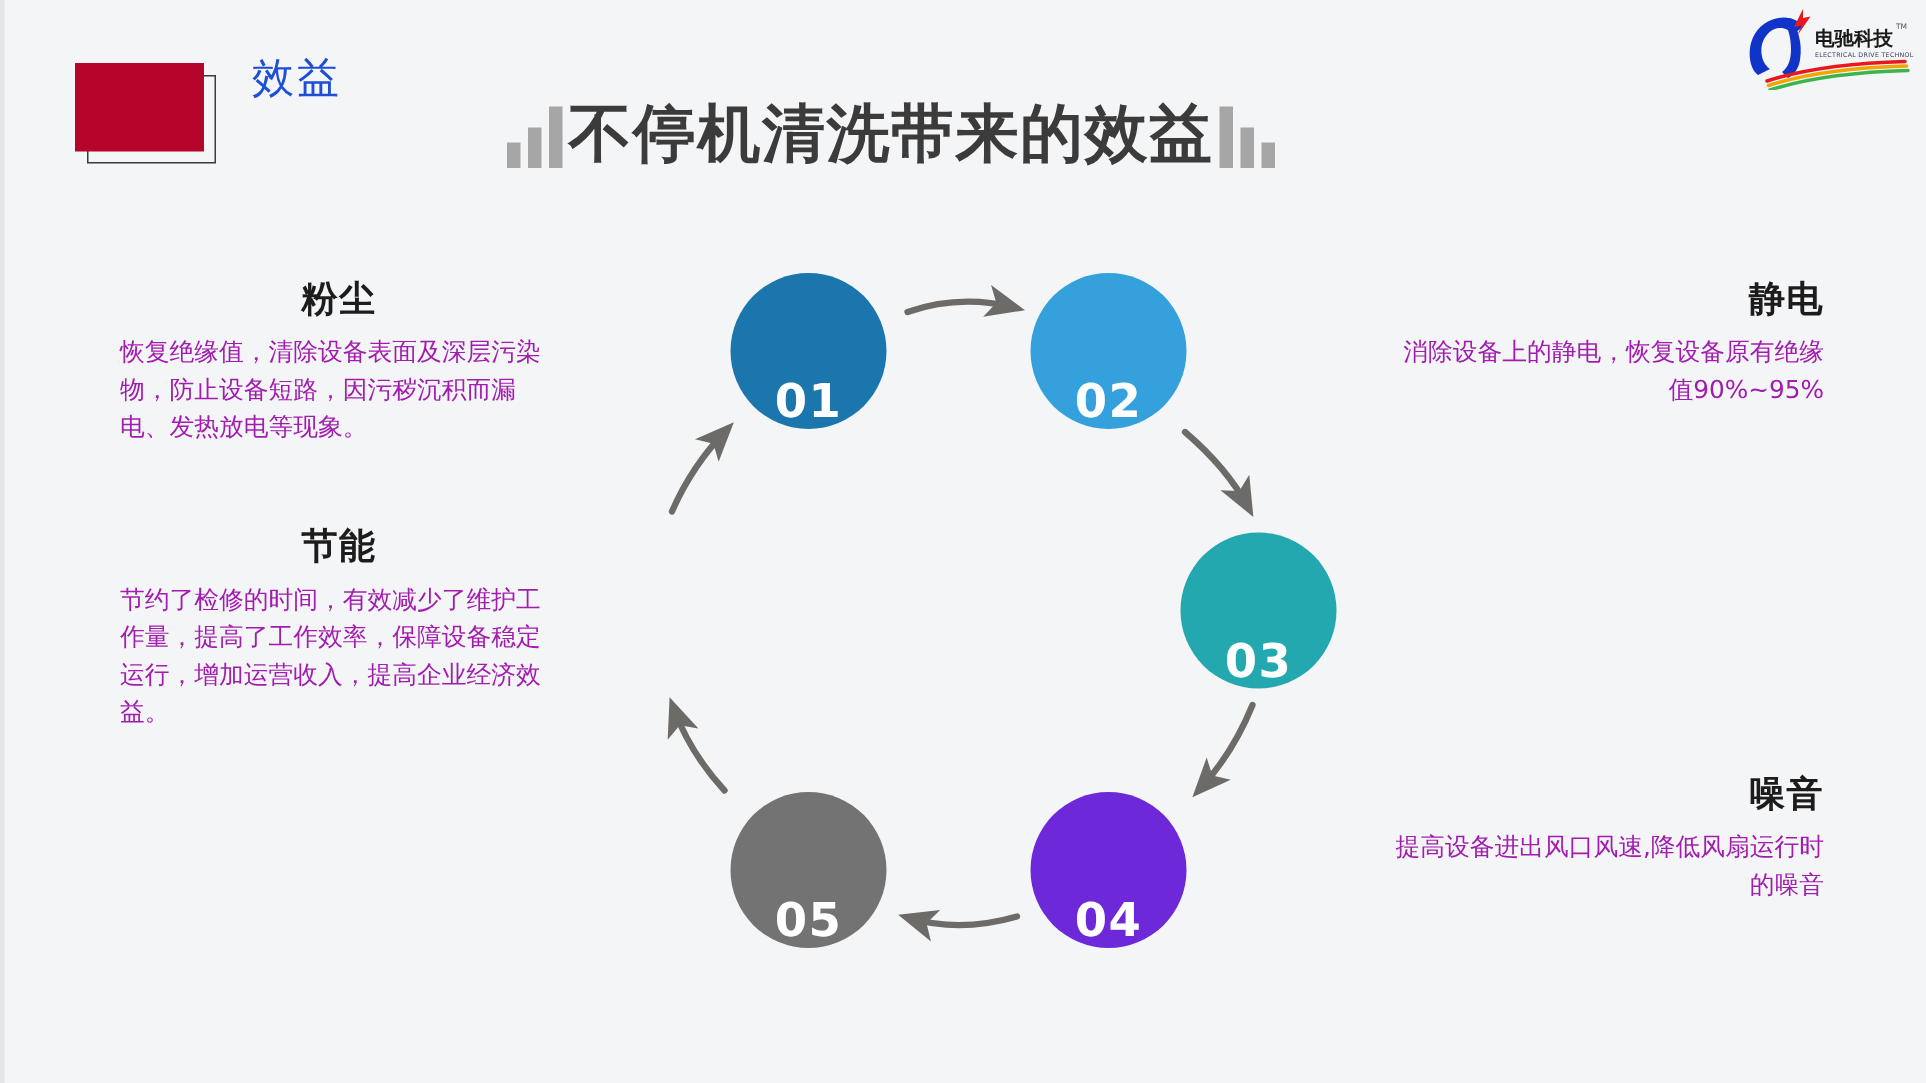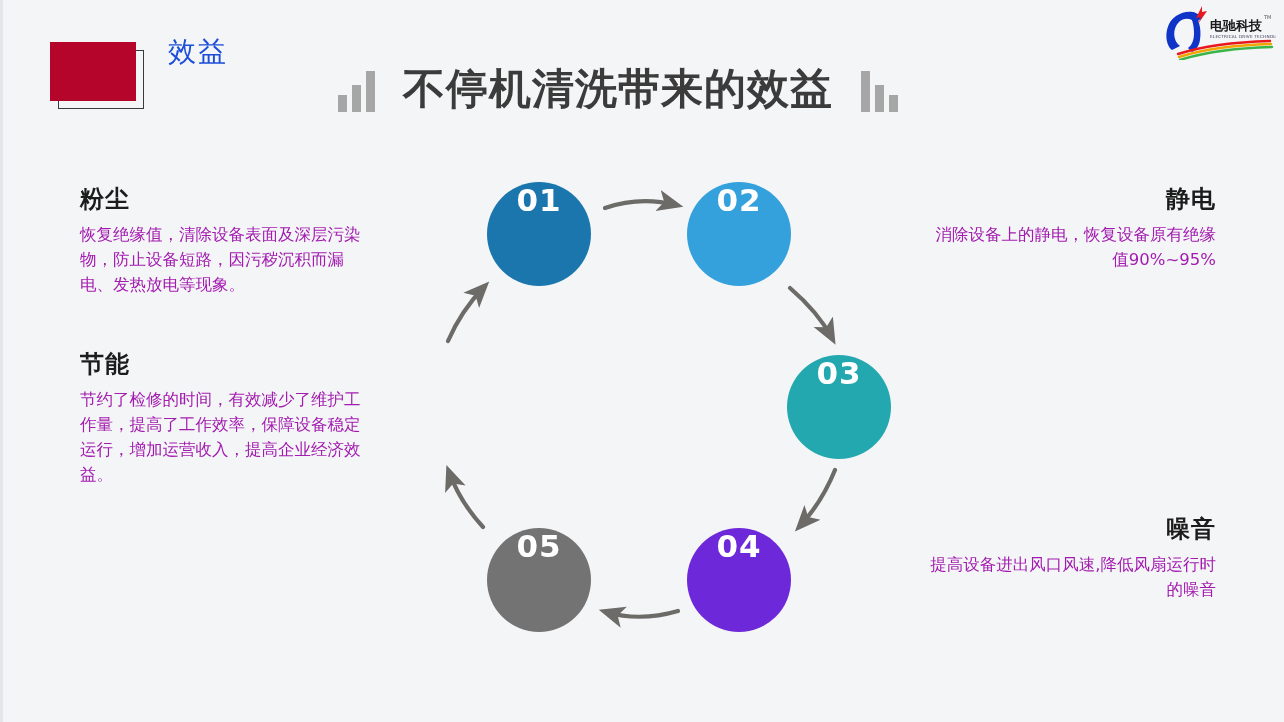--- a/index.html
+++ b/index.html
@@ -17,62 +17,62 @@
 
   
   .kicker-box { position:absolute; left:50px; top:42px; width:86px; height:59px; background:#b5052b; z-index:3; }
   .kicker-outline { position:absolute; left:58px; top:50px; width:86px; height:59px; border:1.6px solid #3a3a3a; background:transparent; z-index:2; }
   .kicker-label {
     position:absolute; left:168px; top:33px; z-index:4;
     font-size:28px; font-weight:400; color:#1d4ed8; letter-spacing:2px;
     font-family:"DejaVu Serif","Liberation Serif",serif;
   }
 
-  .title-wrap { position:absolute; left:338px; top:66px; display:flex; align-items:flex-end; gap:28px; }
+  .title-wrap { position:absolute; left:338px; top:66px; display:flex; align-items:flex-end; gap:4px; }
   .bars { display:flex; align-items:flex-end; gap:5px; height:42px; }
   .bars span { width:9px; background:#a6a6a6; display:block; }
   .bars-left span:nth-child(1){ height:17px; }
   .bars-left span:nth-child(2){ height:27px; }
   .bars-left span:nth-child(3){ height:41px; }
   .bars-right span:nth-child(1){ height:41px; }
   .bars-right span:nth-child(2){ height:27px; }
   .bars-right span:nth-child(3){ height:17px; }
   .slide-title {
     font-size:42px; font-weight:bold; color:#3b3b3b; letter-spacing:1px;
     line-height:46px; white-space:nowrap;
     font-family:"DejaVu Sans","Liberation Sans",sans-serif;
   }
 
   
   .logo { position:absolute; right:8px; top:4px; width:118px; height:56px; }
 
   
   .circle {
     position:absolute; border-radius:50%;
-    display:flex; align-items:flex-start; justify-content:center;
+    display:flex; align-items:flex-end; justify-content:center;
     color:#ffffff; font-weight:bold; letter-spacing:1px;
     font-family:"DejaVu Sans","Liberation Sans",sans-serif;
   }
   .c-lg { width:104px; height:104px; font-size:31px; }
 
   
   .arrows { position:absolute; left:0; top:0; width:1284px; height:722px; pointer-events:none; }
 
   
   .blk { position:absolute; width:292px; }
   .blk .h {
     font-size:24px; font-weight:bold; color:#1c1c1c; margin-bottom:7px;
     font-family:"DejaVu Sans","Liberation Sans",sans-serif; letter-spacing:1px;
   }
   .blk .p {
     font-size:16.5px; line-height:25px; color:#a21caf;
     font-family:"DejaVu Sans","Liberation Sans",sans-serif;
   }
   .blk.left { text-align:left; }
-  .blk.left .h { text-align:left; }
+  .blk.left .h { text-align:center; }
   .blk.right { text-align:right; }
 </style>
 </head>
 <body>
 
 <div class="slide">
 
   <div class="edge-rule"></div>
 
   <div class="kicker-outline"></div>

